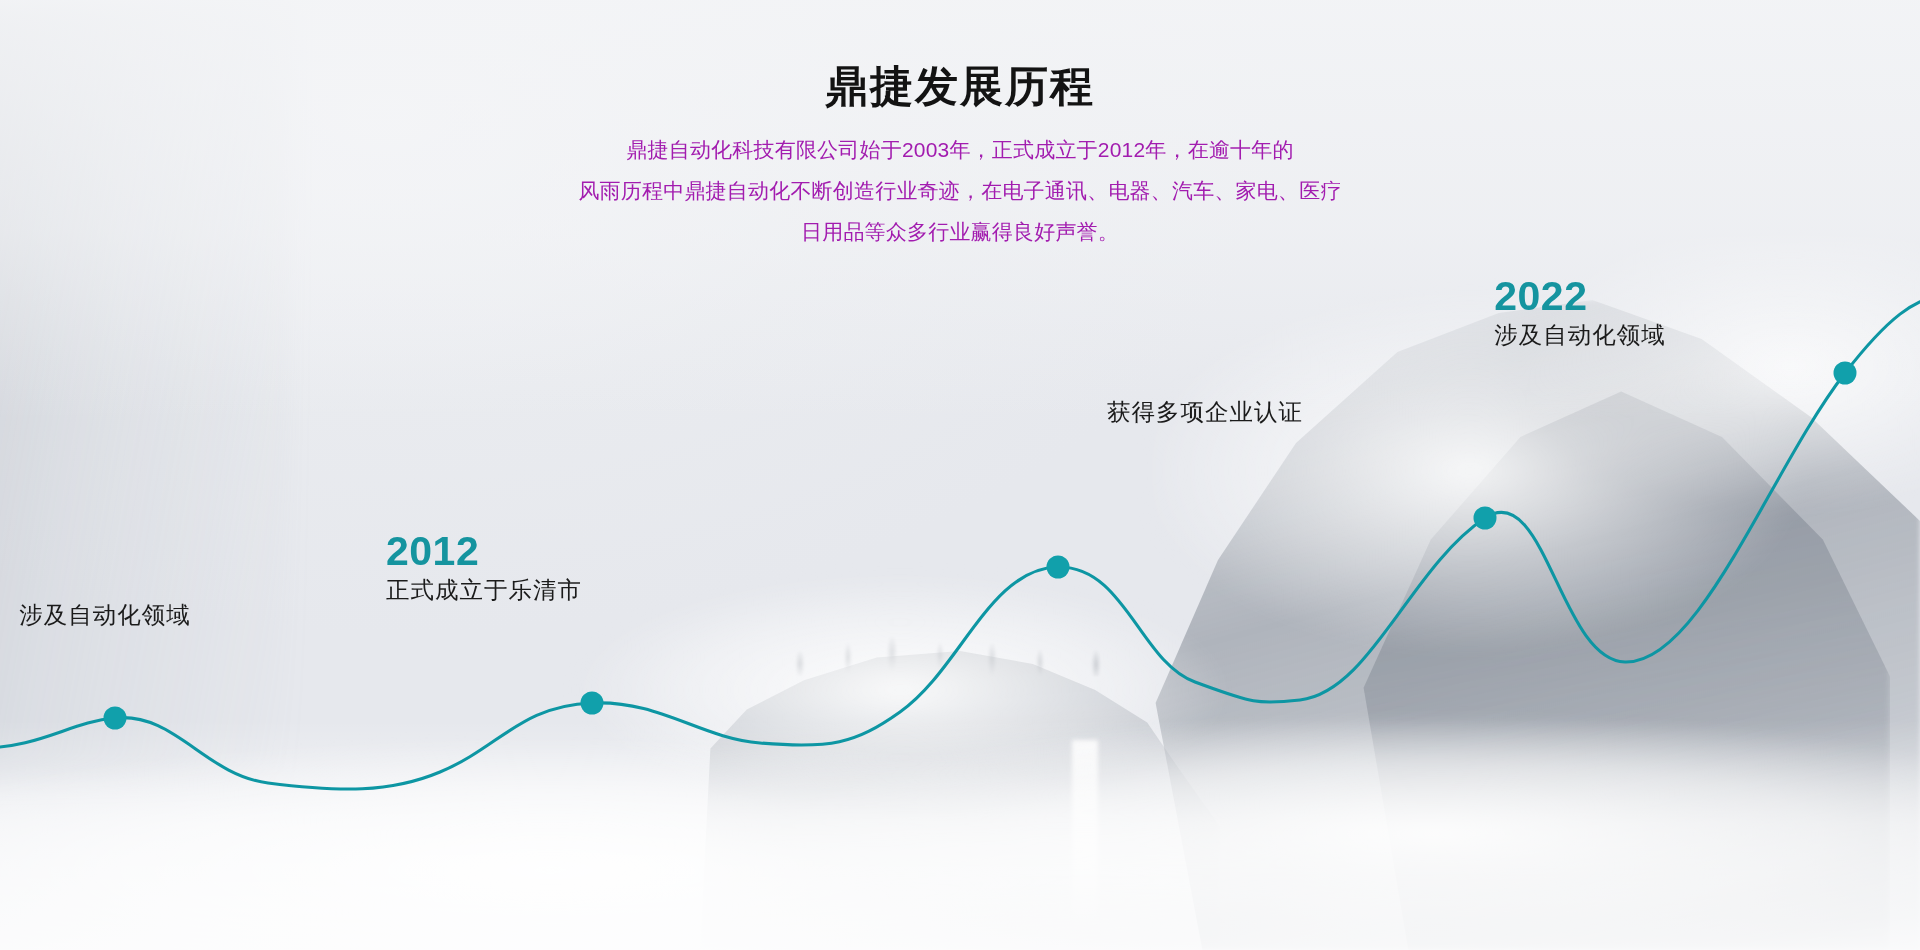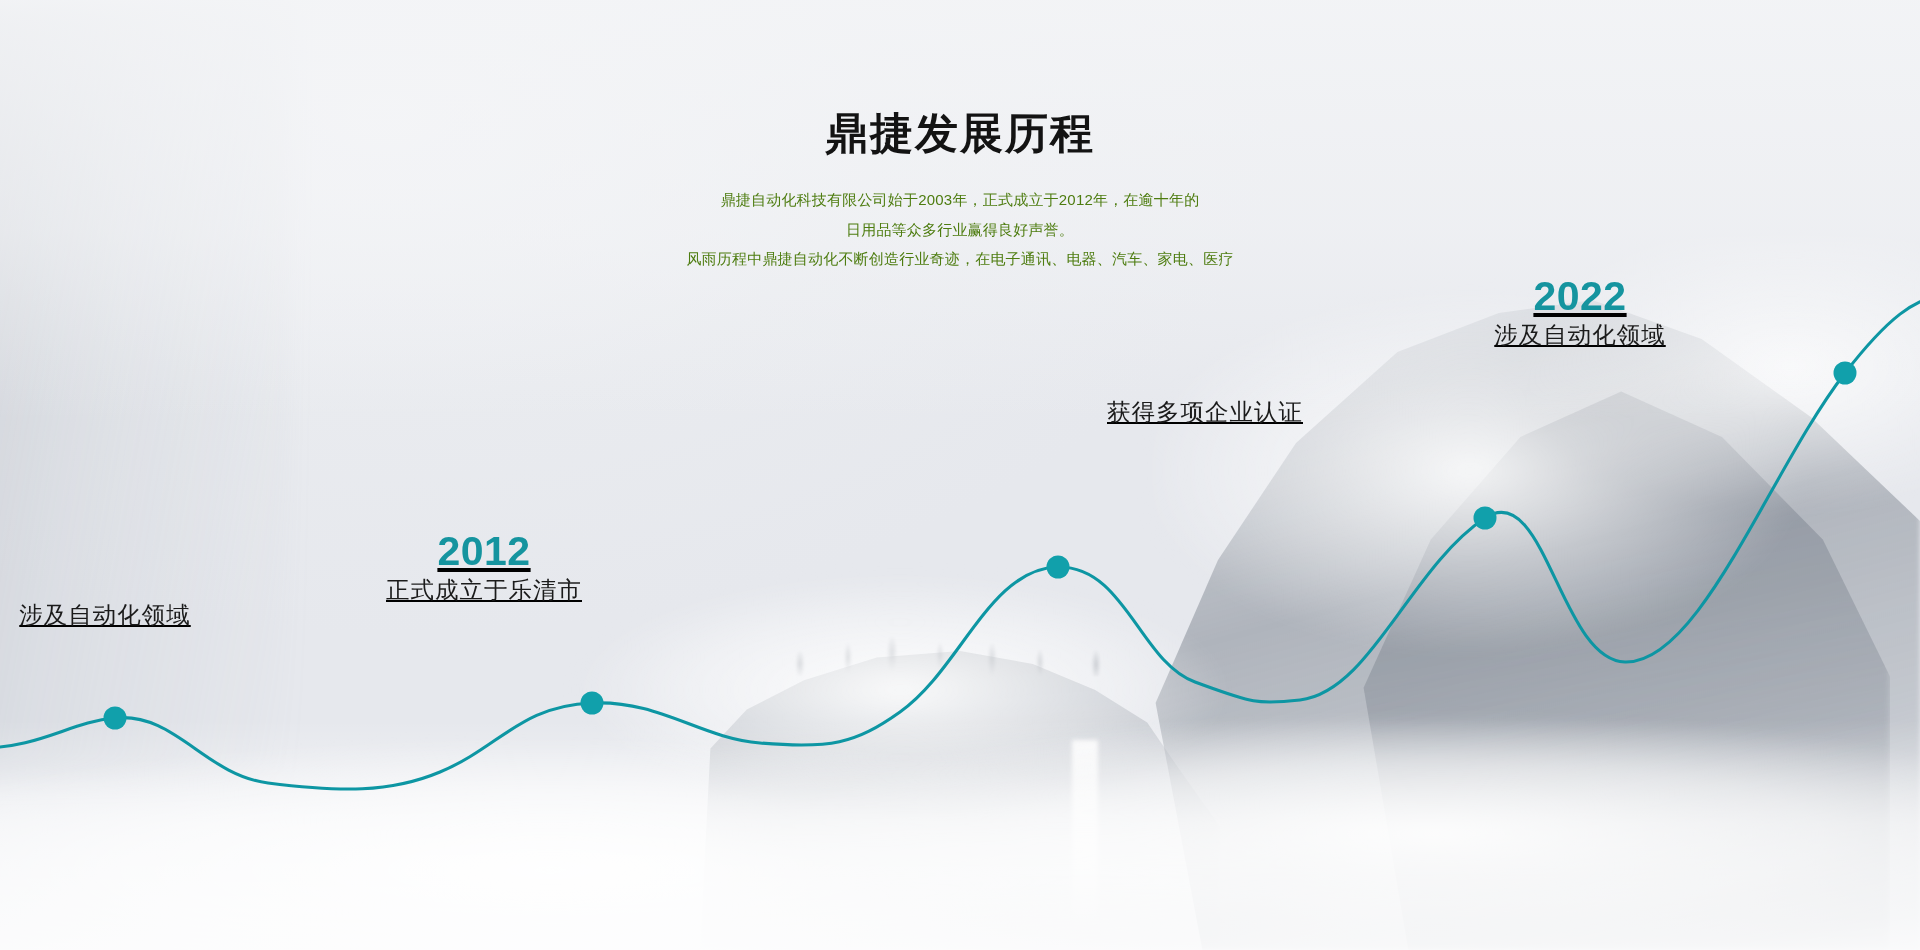--- a/index.html
+++ b/index.html
@@ -112,52 +112,51 @@
 
   
   .header {
     position: absolute;
     left: 0; top: 0; width: 1920px;
     text-align: center;
     z-index: 6;
   }
   .page-title {
     margin: 0;
-    padding-top: 110px;
+    padding-top: 63px;
     font-size: 43px;
     font-weight: bold;
     letter-spacing: 2px;
     color: #131313;
     line-height: 1.1;
   }
   .page-desc {
-    margin: 8px auto;
+    margin: 0 auto;
     padding-top: 20px;
     width: 820px;
-    font-size: 15px;
+    font-size: 21px;
     line-height: 1.95;
-    color: #4d7c0f;
+    color: #a21caf;
     letter-spacing: 0.2px;
   }
   .page-desc div { white-space: nowrap; }
 
   
   .timeline {
     position: absolute;
     inset: 0;
     z-index: 5;
   }
   .timeline-svg { position: absolute; left: 0; top: 0; }
 
   .milestone {
     position: absolute;
-    text-align: center;
+    text-align: left;
     white-space: nowrap;
     transform: translateX(-50%);
-    text-decoration: underline;
   }
   .milestone .year {
     font-size: 41px;
     font-weight: bold;
     line-height: 1.05;
     color: #15949f;
     letter-spacing: 0.5px;
   }
   .milestone .label {
     margin-top: 3px;
@@ -189,22 +188,22 @@
   <div class="bg-fog3"></div>
   <div class="bg-fog2"></div>
   <div class="bg-fog1"></div>
   <div class="bg-bottomwash"></div>
   <div class="bg-topwash"></div>
 
   <div class="header">
     <h1 class="page-title">鼎捷发展历程</h1>
     <div class="page-desc">
       <div>鼎捷自动化科技有限公司始于2003年，正式成立于2012年，在逾十年的</div>
+      <div>风雨历程中鼎捷自动化不断创造行业奇迹，在电子通讯、电器、汽车、家电、医疗</div>
       <div>日用品等众多行业赢得良好声誉。</div>
-      <div>风雨历程中鼎捷自动化不断创造行业奇迹，在电子通讯、电器、汽车、家电、医疗</div>
     </div>
   </div>
 
   <div class="timeline">
 
     <svg class="timeline-svg" width="1920" height="950" viewBox="0 0 1920 950">
       <path d="M -20 748
                C 40 748, 70 722, 115 718
                C 175 712, 205 775, 268 783
                C 340 792, 390 793, 440 772

